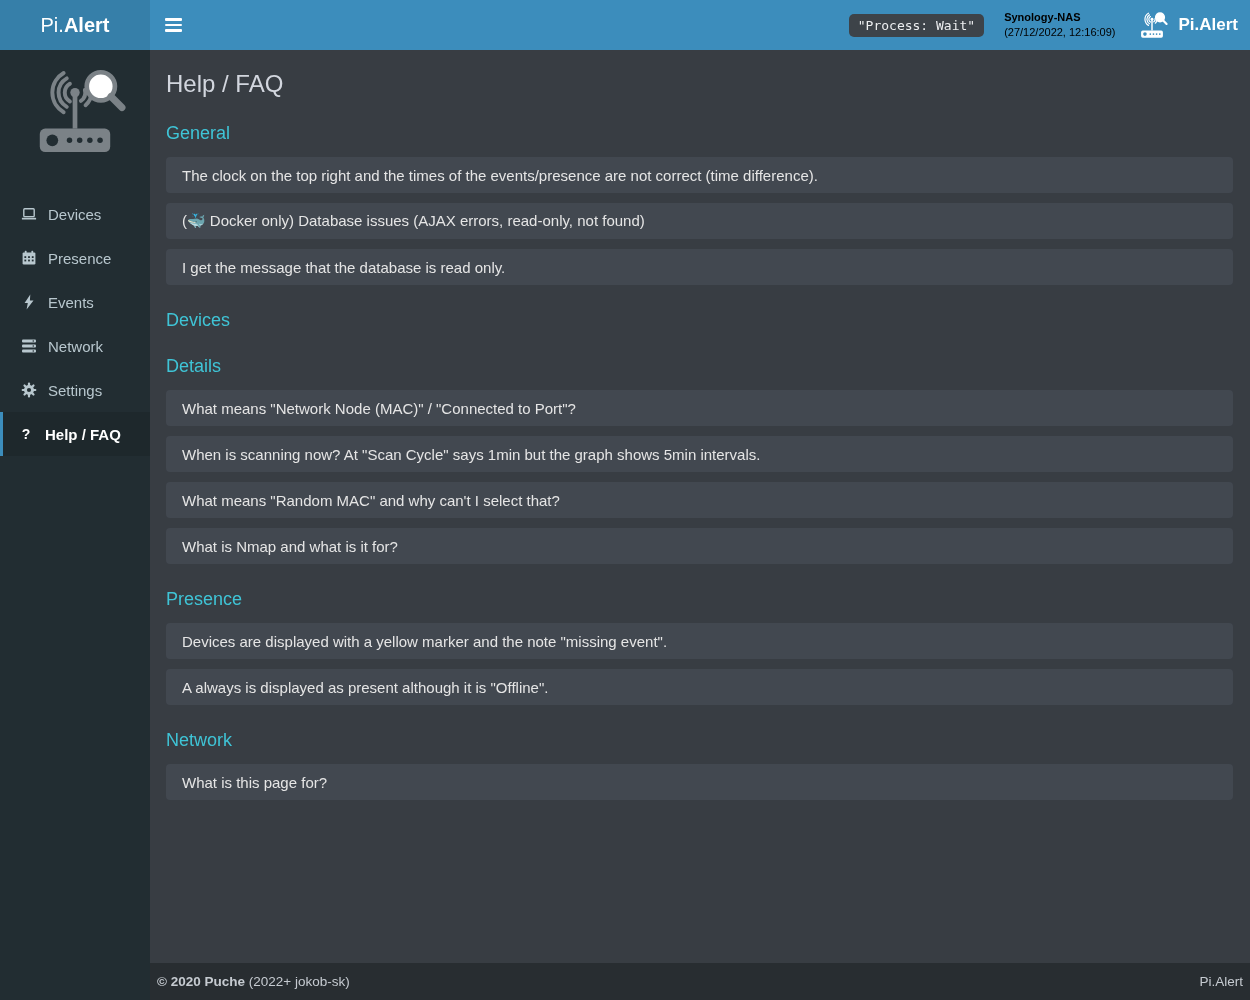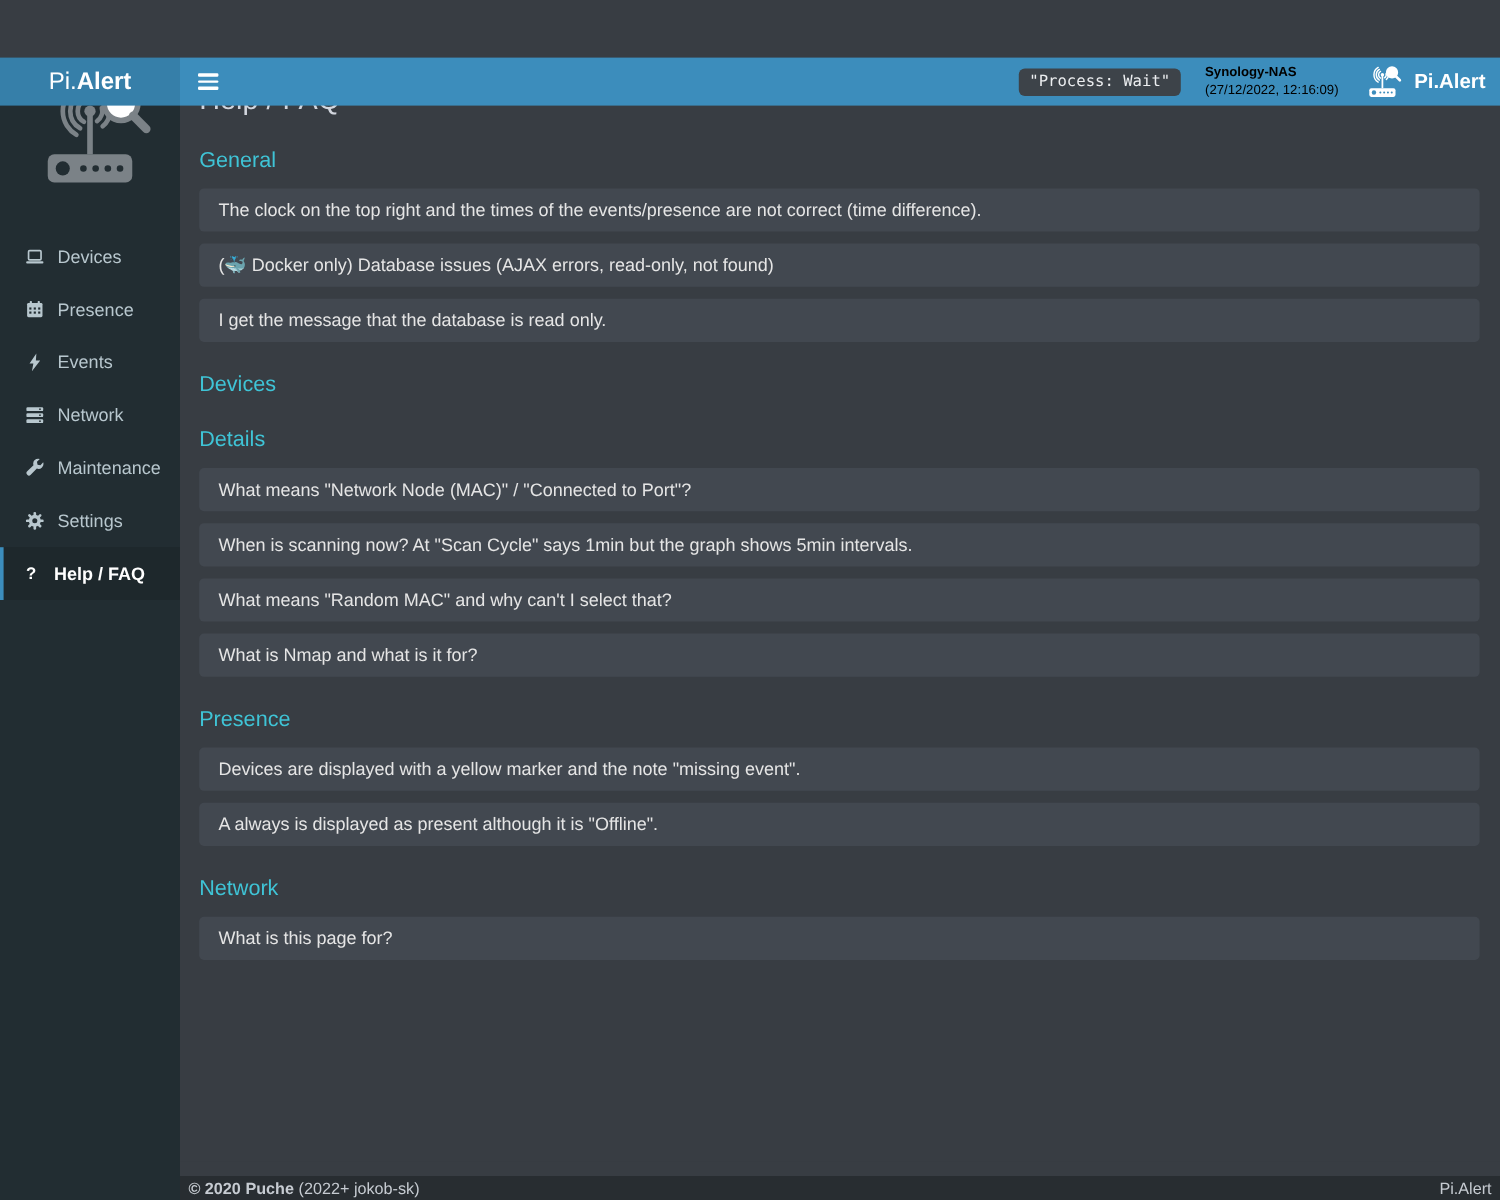--- a/index.html
+++ b/index.html
@@ -2,21 +2,21 @@
 <html style="--navbar-blue: #3c8dbc; --logo-blue: #367fa9; --accent-cyan: #3fc4d6; --sidebar-bg: #222d32; --sidebar-active-bg: #1e282c; --content-bg: #383d43; --panel-bg: #424850; --footer-bg: #282d31; --badge-bg: #3d4349;"><head>
 <meta charset="utf-8">
 <style>
   html,body{margin:0;padding:0;}
   body{
     width:1250px;height:1000px;position:relative;overflow:hidden;
     font-family:"Liberation Sans","DejaVu Sans",sans-serif;
     background:var(--content-bg,#383d43);
   }
   
-  .app-header{position:absolute;top:0;left:0;right:0;height:40px;display:flex;z-index:10;margin-top:48px;}
+  .app-header{position:absolute;top:0;left:0;right:0;height:50px;display:flex;z-index:10;}
   .logo-area{width:150px;flex:none;background:var(--logo-blue,#367fa9);color:#fff;
     font-size:20px;display:flex;align-items:center;justify-content:center;cursor:pointer;}
   .logo-area .bold{font-weight:700;text-align:right;}
   .navbar{flex:1;background:var(--navbar-blue,#3c8dbc);display:flex;align-items:center;justify-content:space-between;}
   .hamburger{width:46px;height:50px;display:flex;flex-direction:column;align-items:center;justify-content:center;gap:3px;cursor:pointer;}
   .hamburger i{display:block;width:17px;height:2.4px;background:#fff;border-radius:1px;}
   .nav-right{display:flex;align-items:center;gap:20px;padding-right:8px;}
   .process-badge{background:var(--badge-bg,#3d4349);color:#eceef0;font-family:"DejaVu Sans Mono","Liberation Mono",monospace;
     font-size:13px;padding:4px 9px;border-radius:5px;cursor:pointer;white-space:nowrap;}
   .nas-info{color:#000000;font-size:11px;line-height:1.4;}
@@ -37,21 +37,21 @@
     color:#fff;font-weight:700;padding-left:15px;}
   .menu-item .hole{fill:var(--sidebar-bg,#222d32);}
   
   .content{position:absolute;top:50px;left:150px;right:0;bottom:32px;background:var(--content-bg,#383d43);
     padding:14px 17px 0 16px;overflow:hidden;}
   .page-title{margin:6px 0 0;font-size:24px;font-weight:400;color:#d2d6de;}
   .section-title{margin:25px 0 13px;font-size:18px;font-weight:400;color:var(--accent-cyan,#3fc4d6);}
   .faq-item{height:36px;background:var(--panel-bg,#424850);border-radius:4px;margin-bottom:10px;
     display:flex;align-items:center;padding:0 16px;font-size:15px;color:#e5e5e5;cursor:pointer;}
   
-  .footer{position:absolute;bottom:0;left:150px;right:0;height:20px;background:var(--footer-bg,#282d31);
+  .footer{position:absolute;bottom:0;left:150px;right:0;height:37px;background:var(--footer-bg,#282d31);
     color:#c6cbd1;font-size:13.5px;display:flex;align-items:center;justify-content:space-between;padding:0 7px;}
   .footer .b{font-weight:700;}
 </style>
 </head>
 <body>
 
 <header class="app-header">
   <div class="logo-area">
     <span>Pi.</span>
       <span class="bold">Alert</span>
@@ -146,26 +146,20 @@
         <rect x="1" y="6.4" width="14" height="3.2" rx="1" fill="currentColor"></rect>
         <rect x="1" y="11.4" width="14" height="3.2" rx="1" fill="currentColor"></rect>
         <rect class="hole" x="11.6" y="2.4" width="1.4" height="1.2"></rect>
         <rect class="hole" x="11.6" y="7.4" width="1.4" height="1.2"></rect>
         <rect class="hole" x="11.6" y="12.4" width="1.4" height="1.2"></rect>
       </svg>
       <span>Network</span>
     </li>
     <li class="menu-item">
       <svg viewBox="0 0 16 16">
-        <path d="M15 3.2 a4.2 4.2 0 0 1 -5.3 5.3 L4.6 13.7 a2 2 0 1 1 -2.9 -2.9 L6.9 5.7 a4.2 4.2 0 0 1 5.3 -5.3 L9.8 2.8 l0.5 2.4 2.4 0.5 z" fill="currentColor"></path>
-      </svg>
-      <span>Maintenance</span>
-    </li>
-    <li class="menu-item">
-      <svg viewBox="0 0 16 16">
         <rect x="6.9" y="0.6" width="2.2" height="14.8" rx="1" fill="currentColor"></rect>
         <rect x="6.9" y="0.6" width="2.2" height="14.8" rx="1" fill="currentColor" transform="rotate(45 8 8)"></rect>
         <rect x="6.9" y="0.6" width="2.2" height="14.8" rx="1" fill="currentColor" transform="rotate(90 8 8)"></rect>
         <rect x="6.9" y="0.6" width="2.2" height="14.8" rx="1" fill="currentColor" transform="rotate(135 8 8)"></rect>
         <circle cx="8" cy="8" r="5" fill="currentColor"></circle>
         <circle class="hole" cx="8" cy="8" r="2.1"></circle>
       </svg>
       <span>Settings</span>
     </li>
     <li class="menu-item active">

